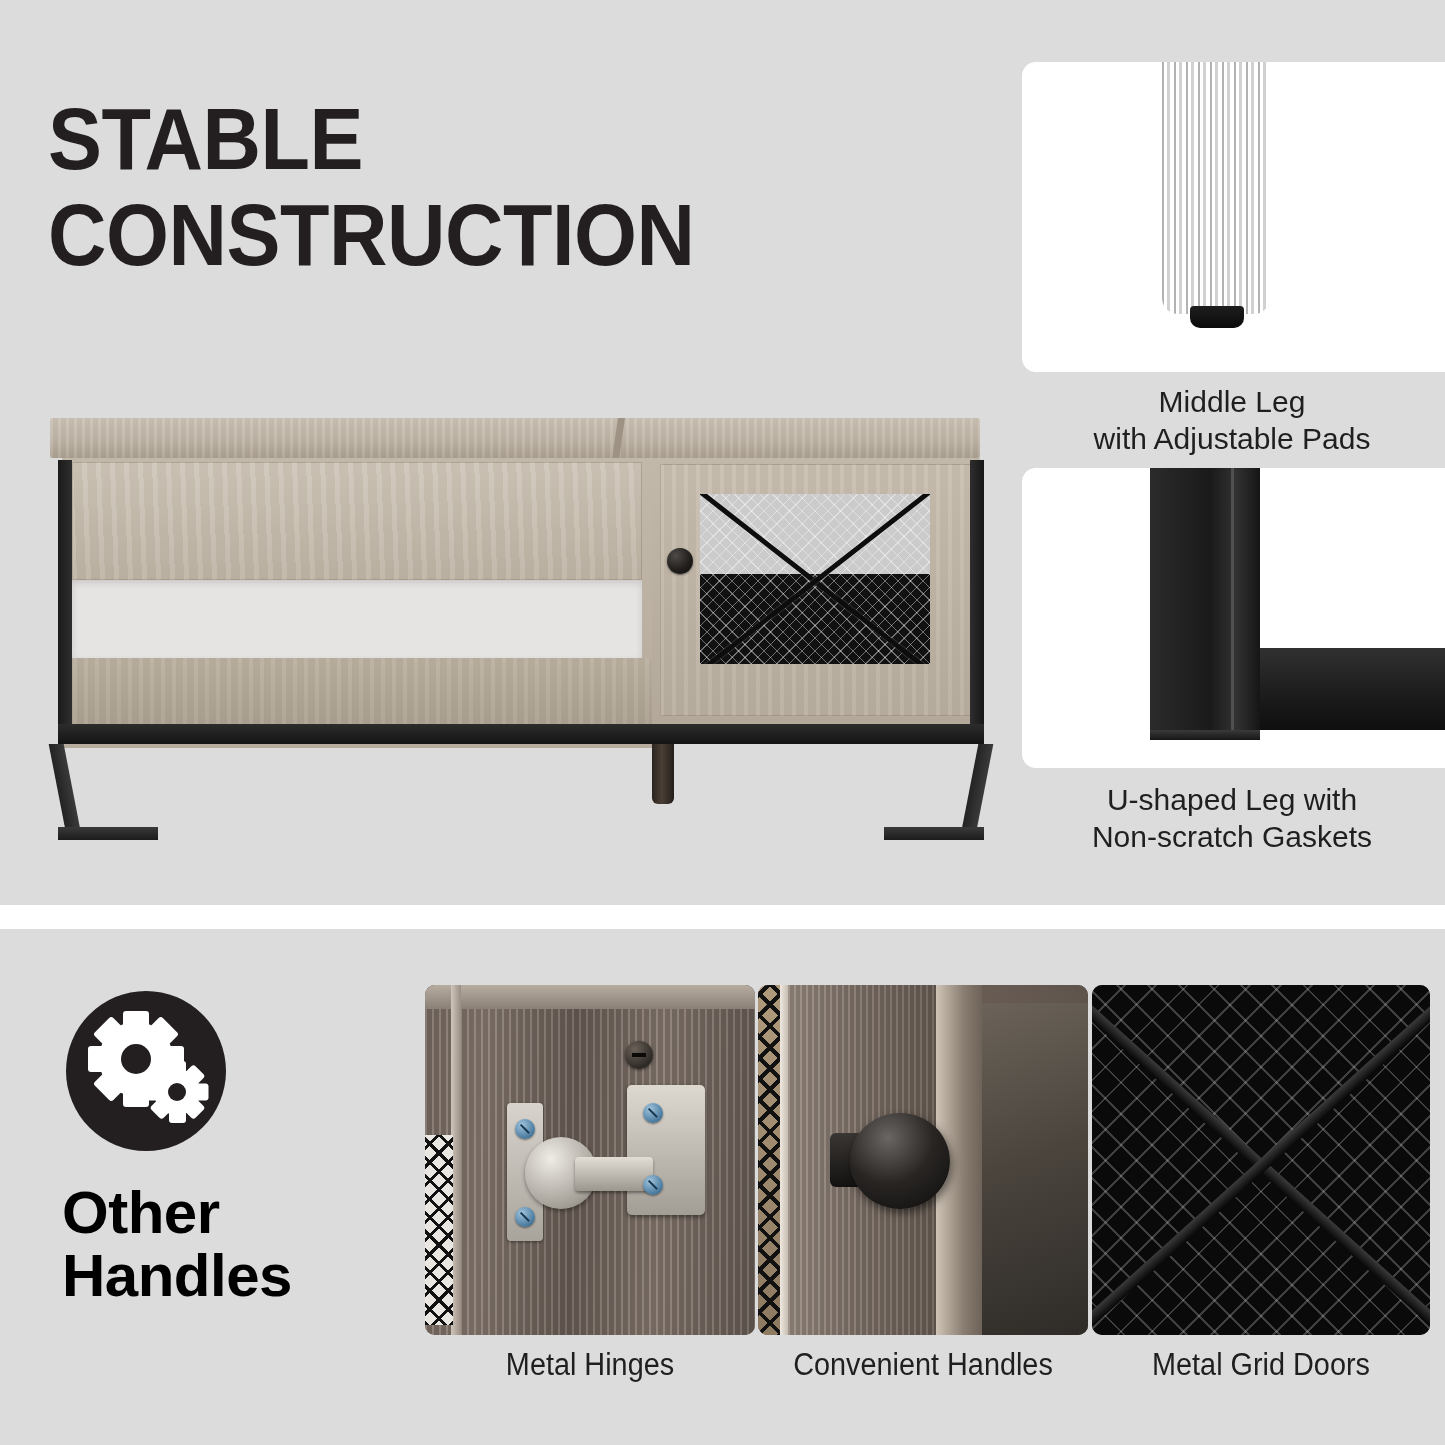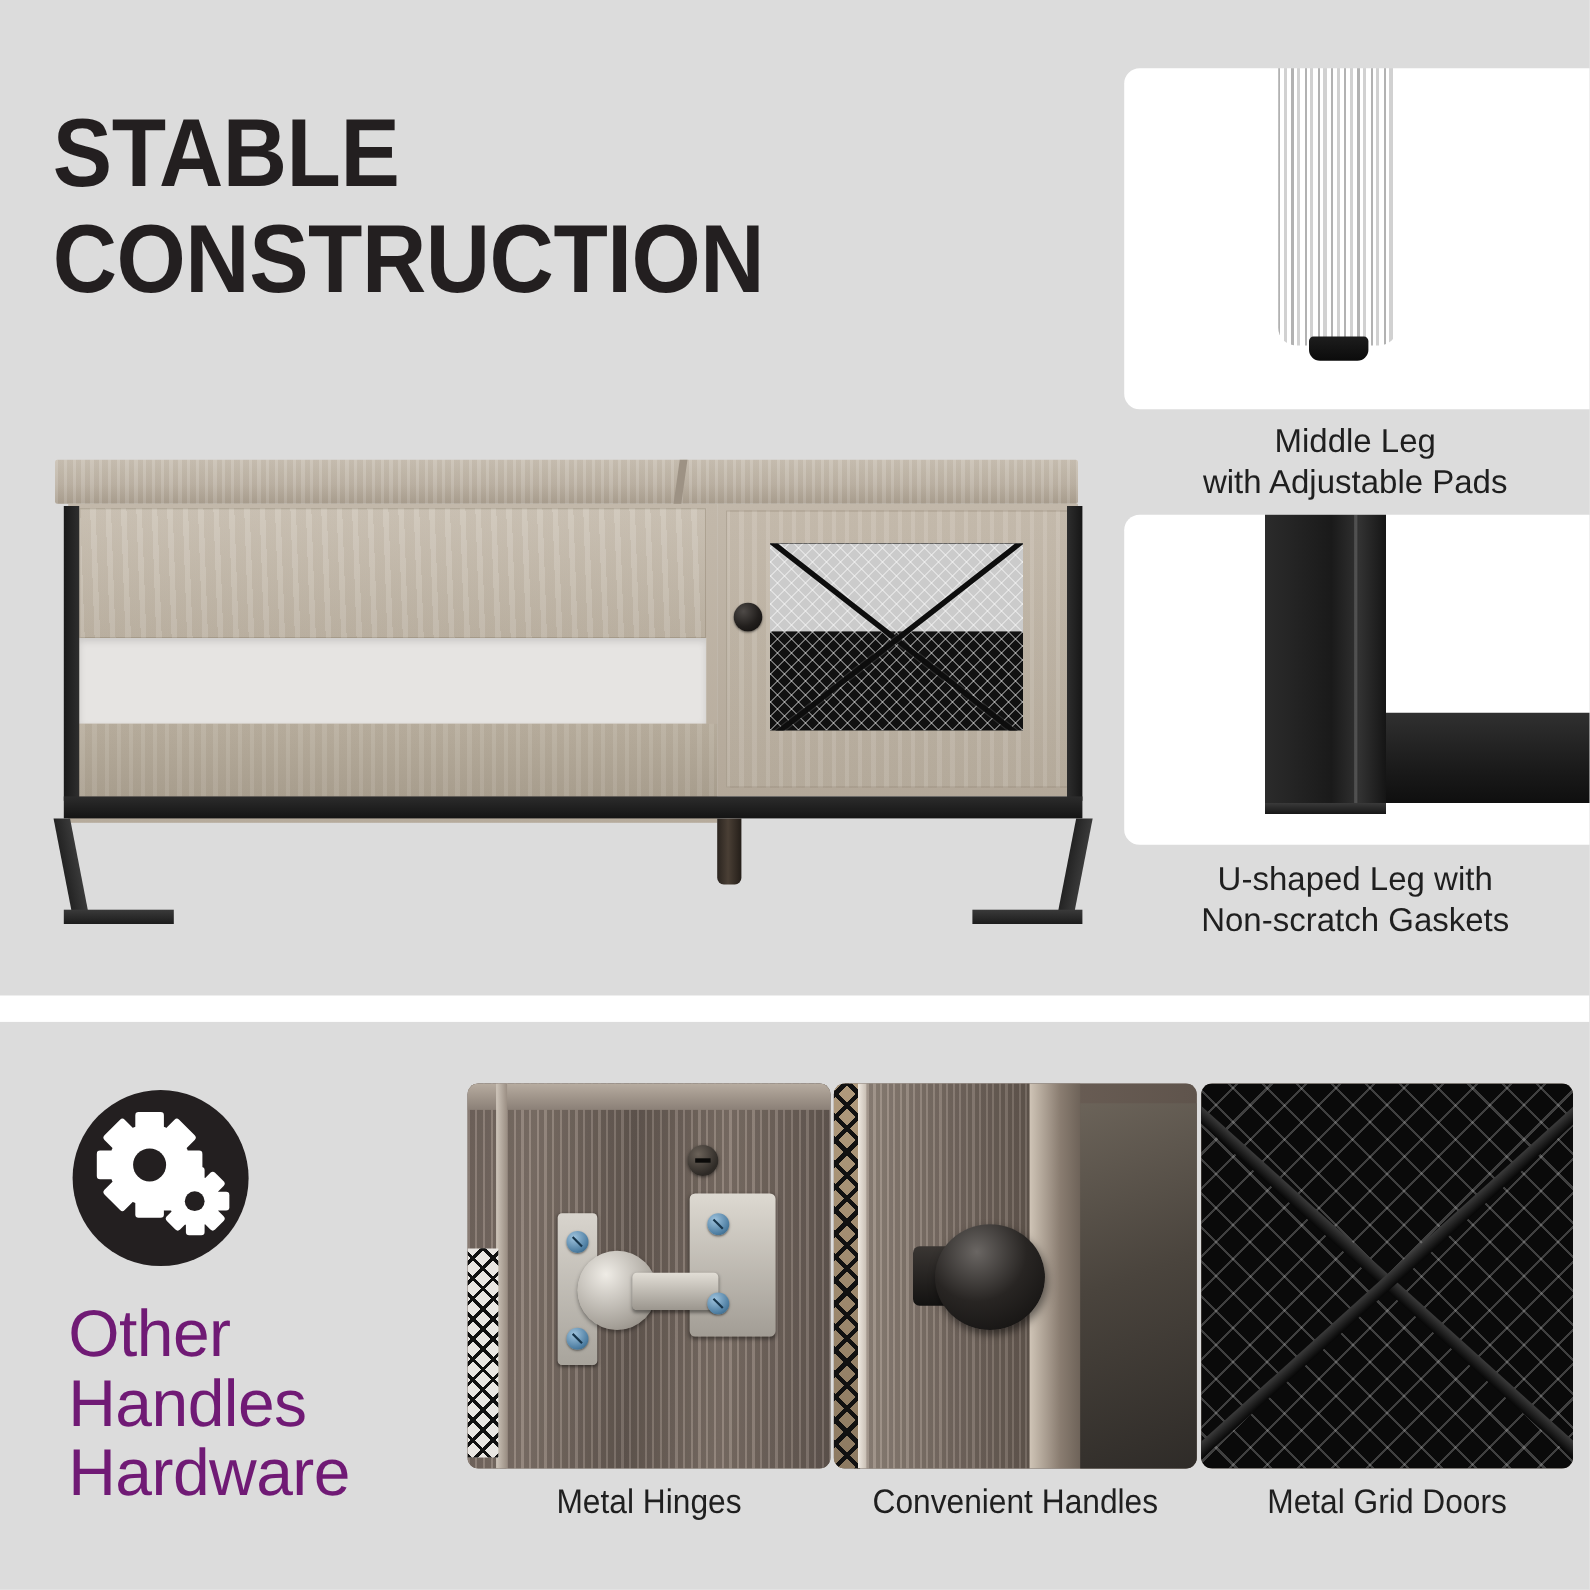--- a/index.html
+++ b/index.html
@@ -237,21 +237,21 @@
   .gear-big .core{width:74px;height:74px;}
   .gear-big .hole{width:30px;height:30px;}
   .gear-big .tooth{width:26px;height:96px;margin-left:-13px;margin-top:-48px;}
   .gear-small{left:80px;top:70px;width:62px;height:62px;}
   .gear-small .core{width:46px;height:46px;}
   .gear-small .hole{width:18px;height:18px;}
   .gear-small .tooth{width:17px;height:62px;margin-left:-8.5px;margin-top:-31px;}
 
   .bottom-heading{
     position:absolute;left:62px;top:252px;width:350px;
-    color:#701a75;font-weight:normal;font-size:60px;line-height:1.05;
+    color:#000000;font-weight:bold;font-size:60px;line-height:1.05;
     letter-spacing:-0.5px;
   }
   .bottom-heading span{display:block;}
 
   
   .tile{position:absolute;top:56px;width:330px;height:350px;border-radius:10px;overflow:hidden;background:#6e6258;}
   .tile-1{left:425px;}
   .tile-2{left:758px;}
   .tile-3{left:1092px;width:338px;}
 
@@ -472,21 +472,20 @@
         <div class="tooth" style="transform:rotate(90deg);"></div>
         <div class="tooth" style="transform:rotate(135deg);"></div>
         <div class="core"></div>
         <div class="hole"></div>
       </div>
     </div>
 
     <div class="bottom-heading">
       <span>Other</span>
       <span>Handles</span>
-      <span>Hardware</span>
     </div>
 
     <div class="tile tile-1">
       <div class="t1-wood"></div>
       <div class="t1-topbar"></div>
       <div class="t1-edge"></div>
       <div class="t1-zig"></div>
       <div class="cam-screw"></div>
       <div class="hinge-mount"></div>
       <div class="hinge-plate"></div>

